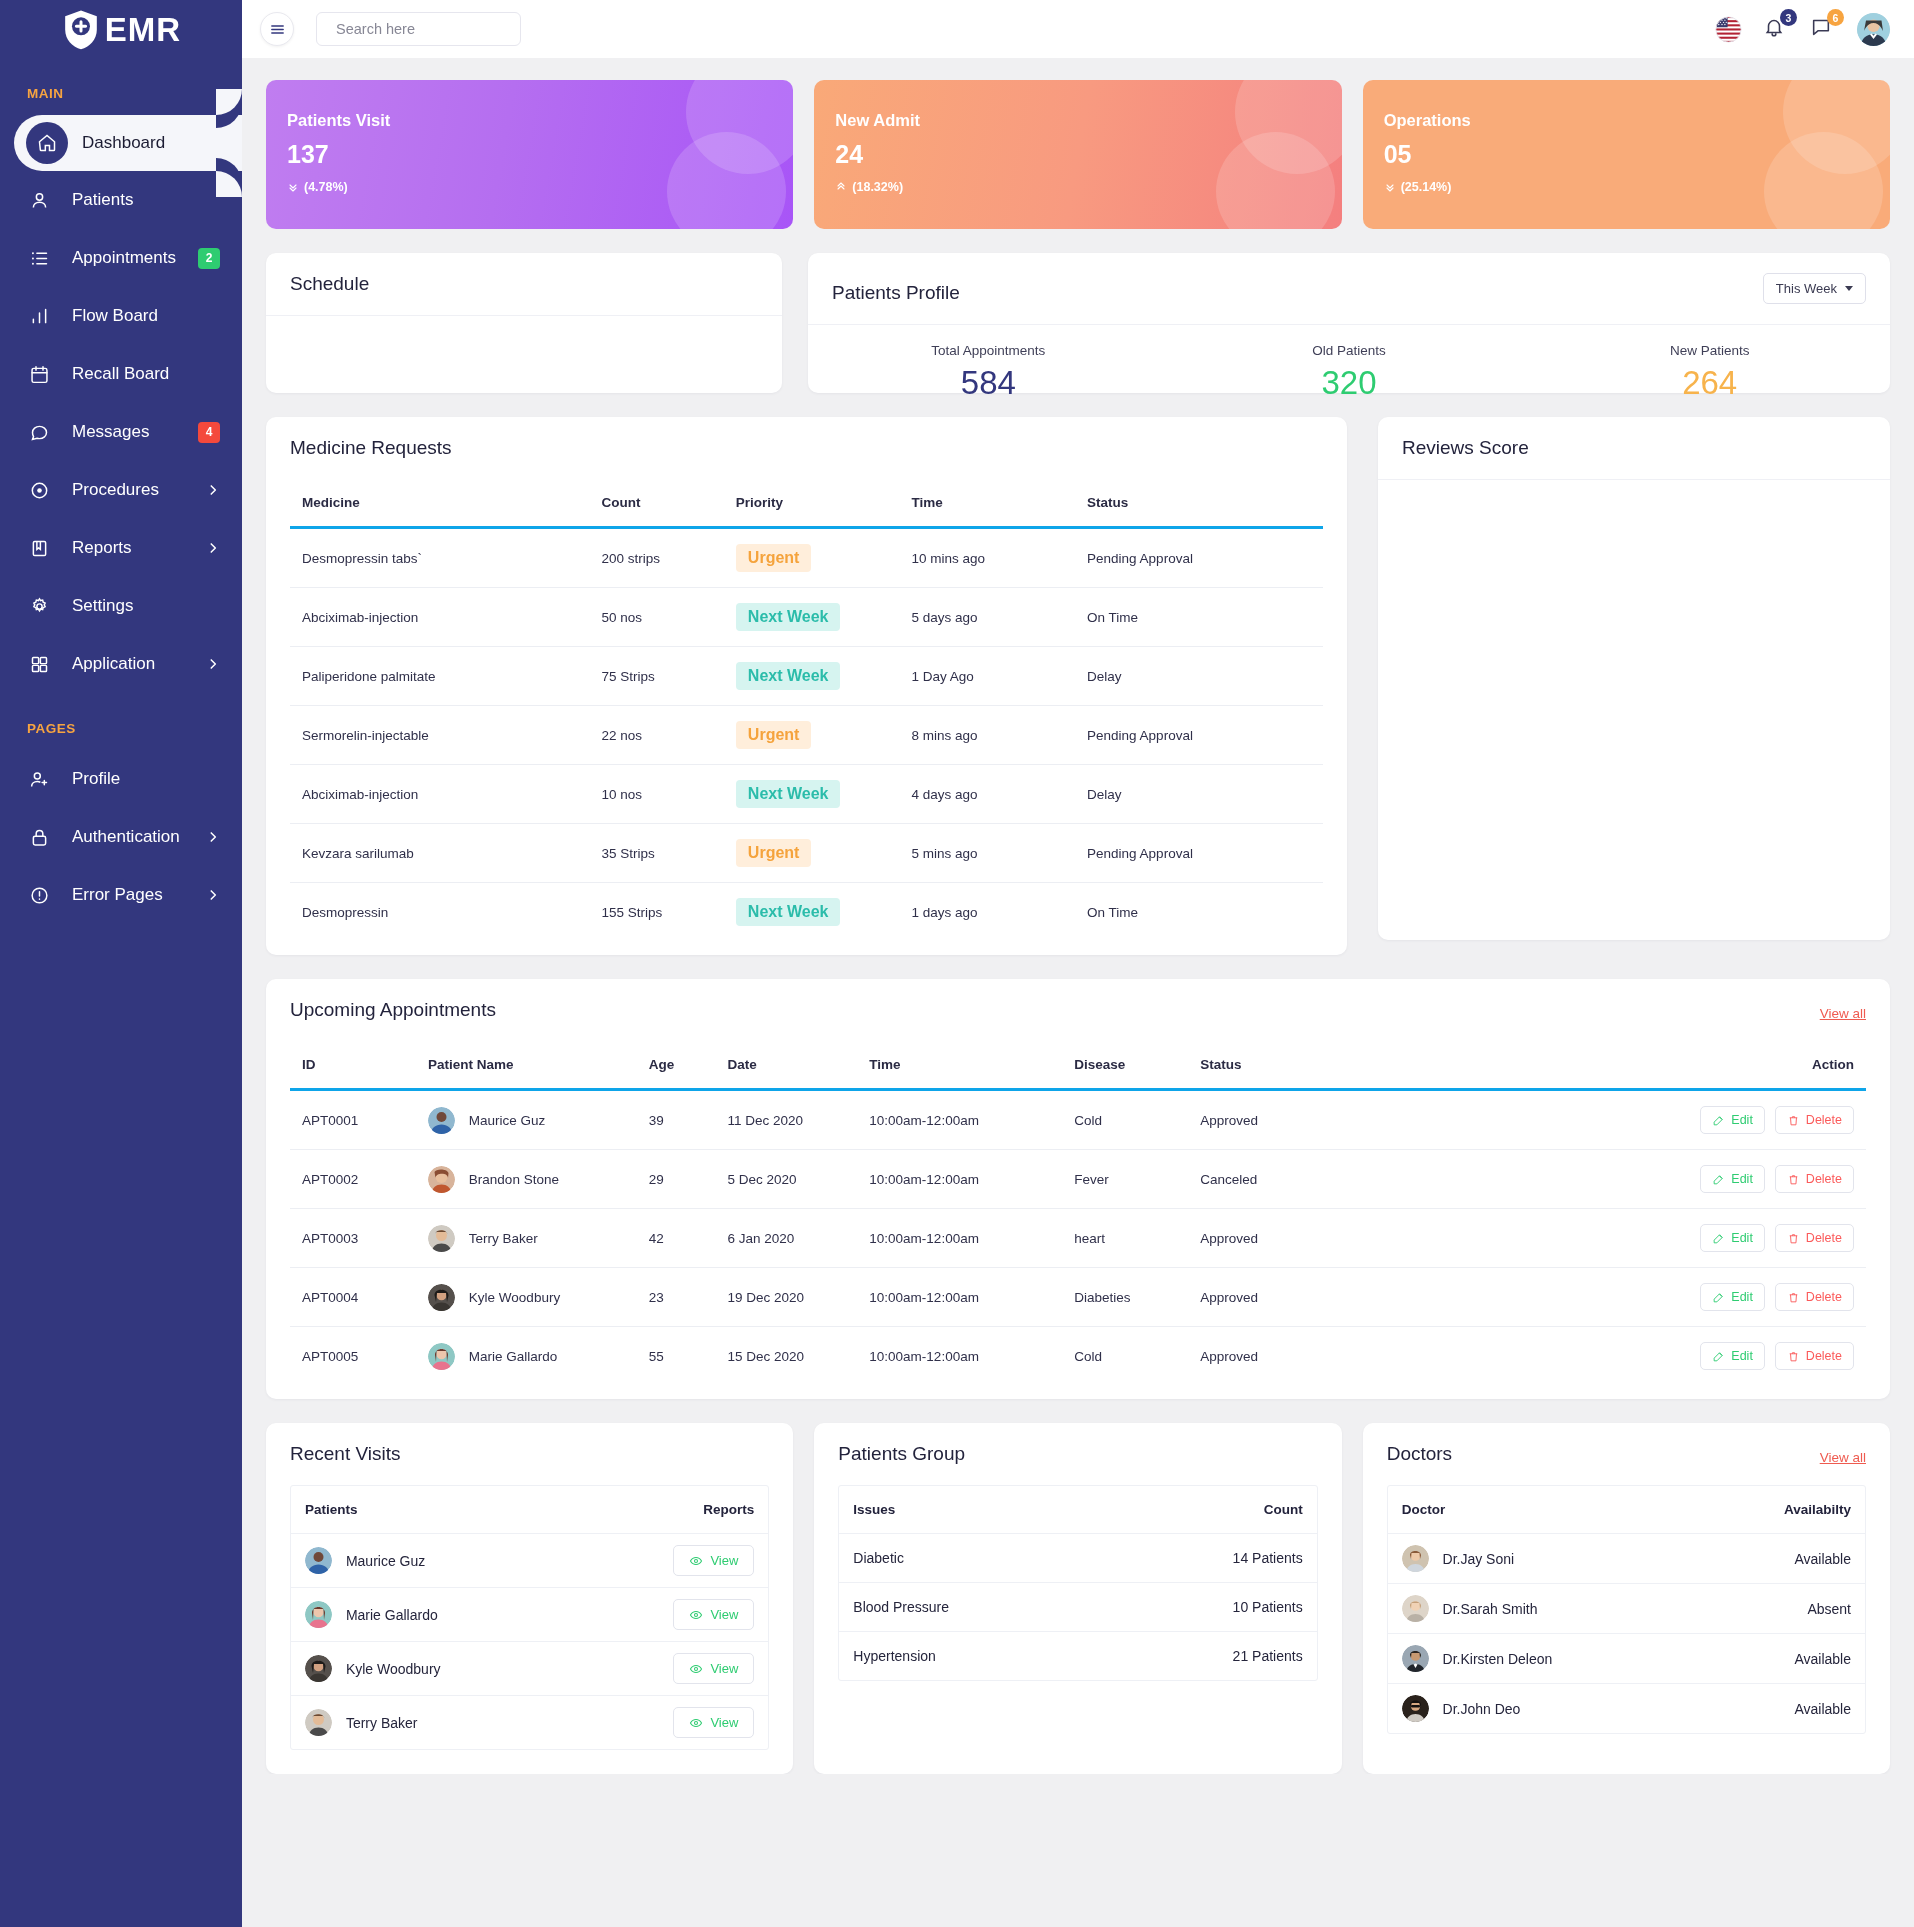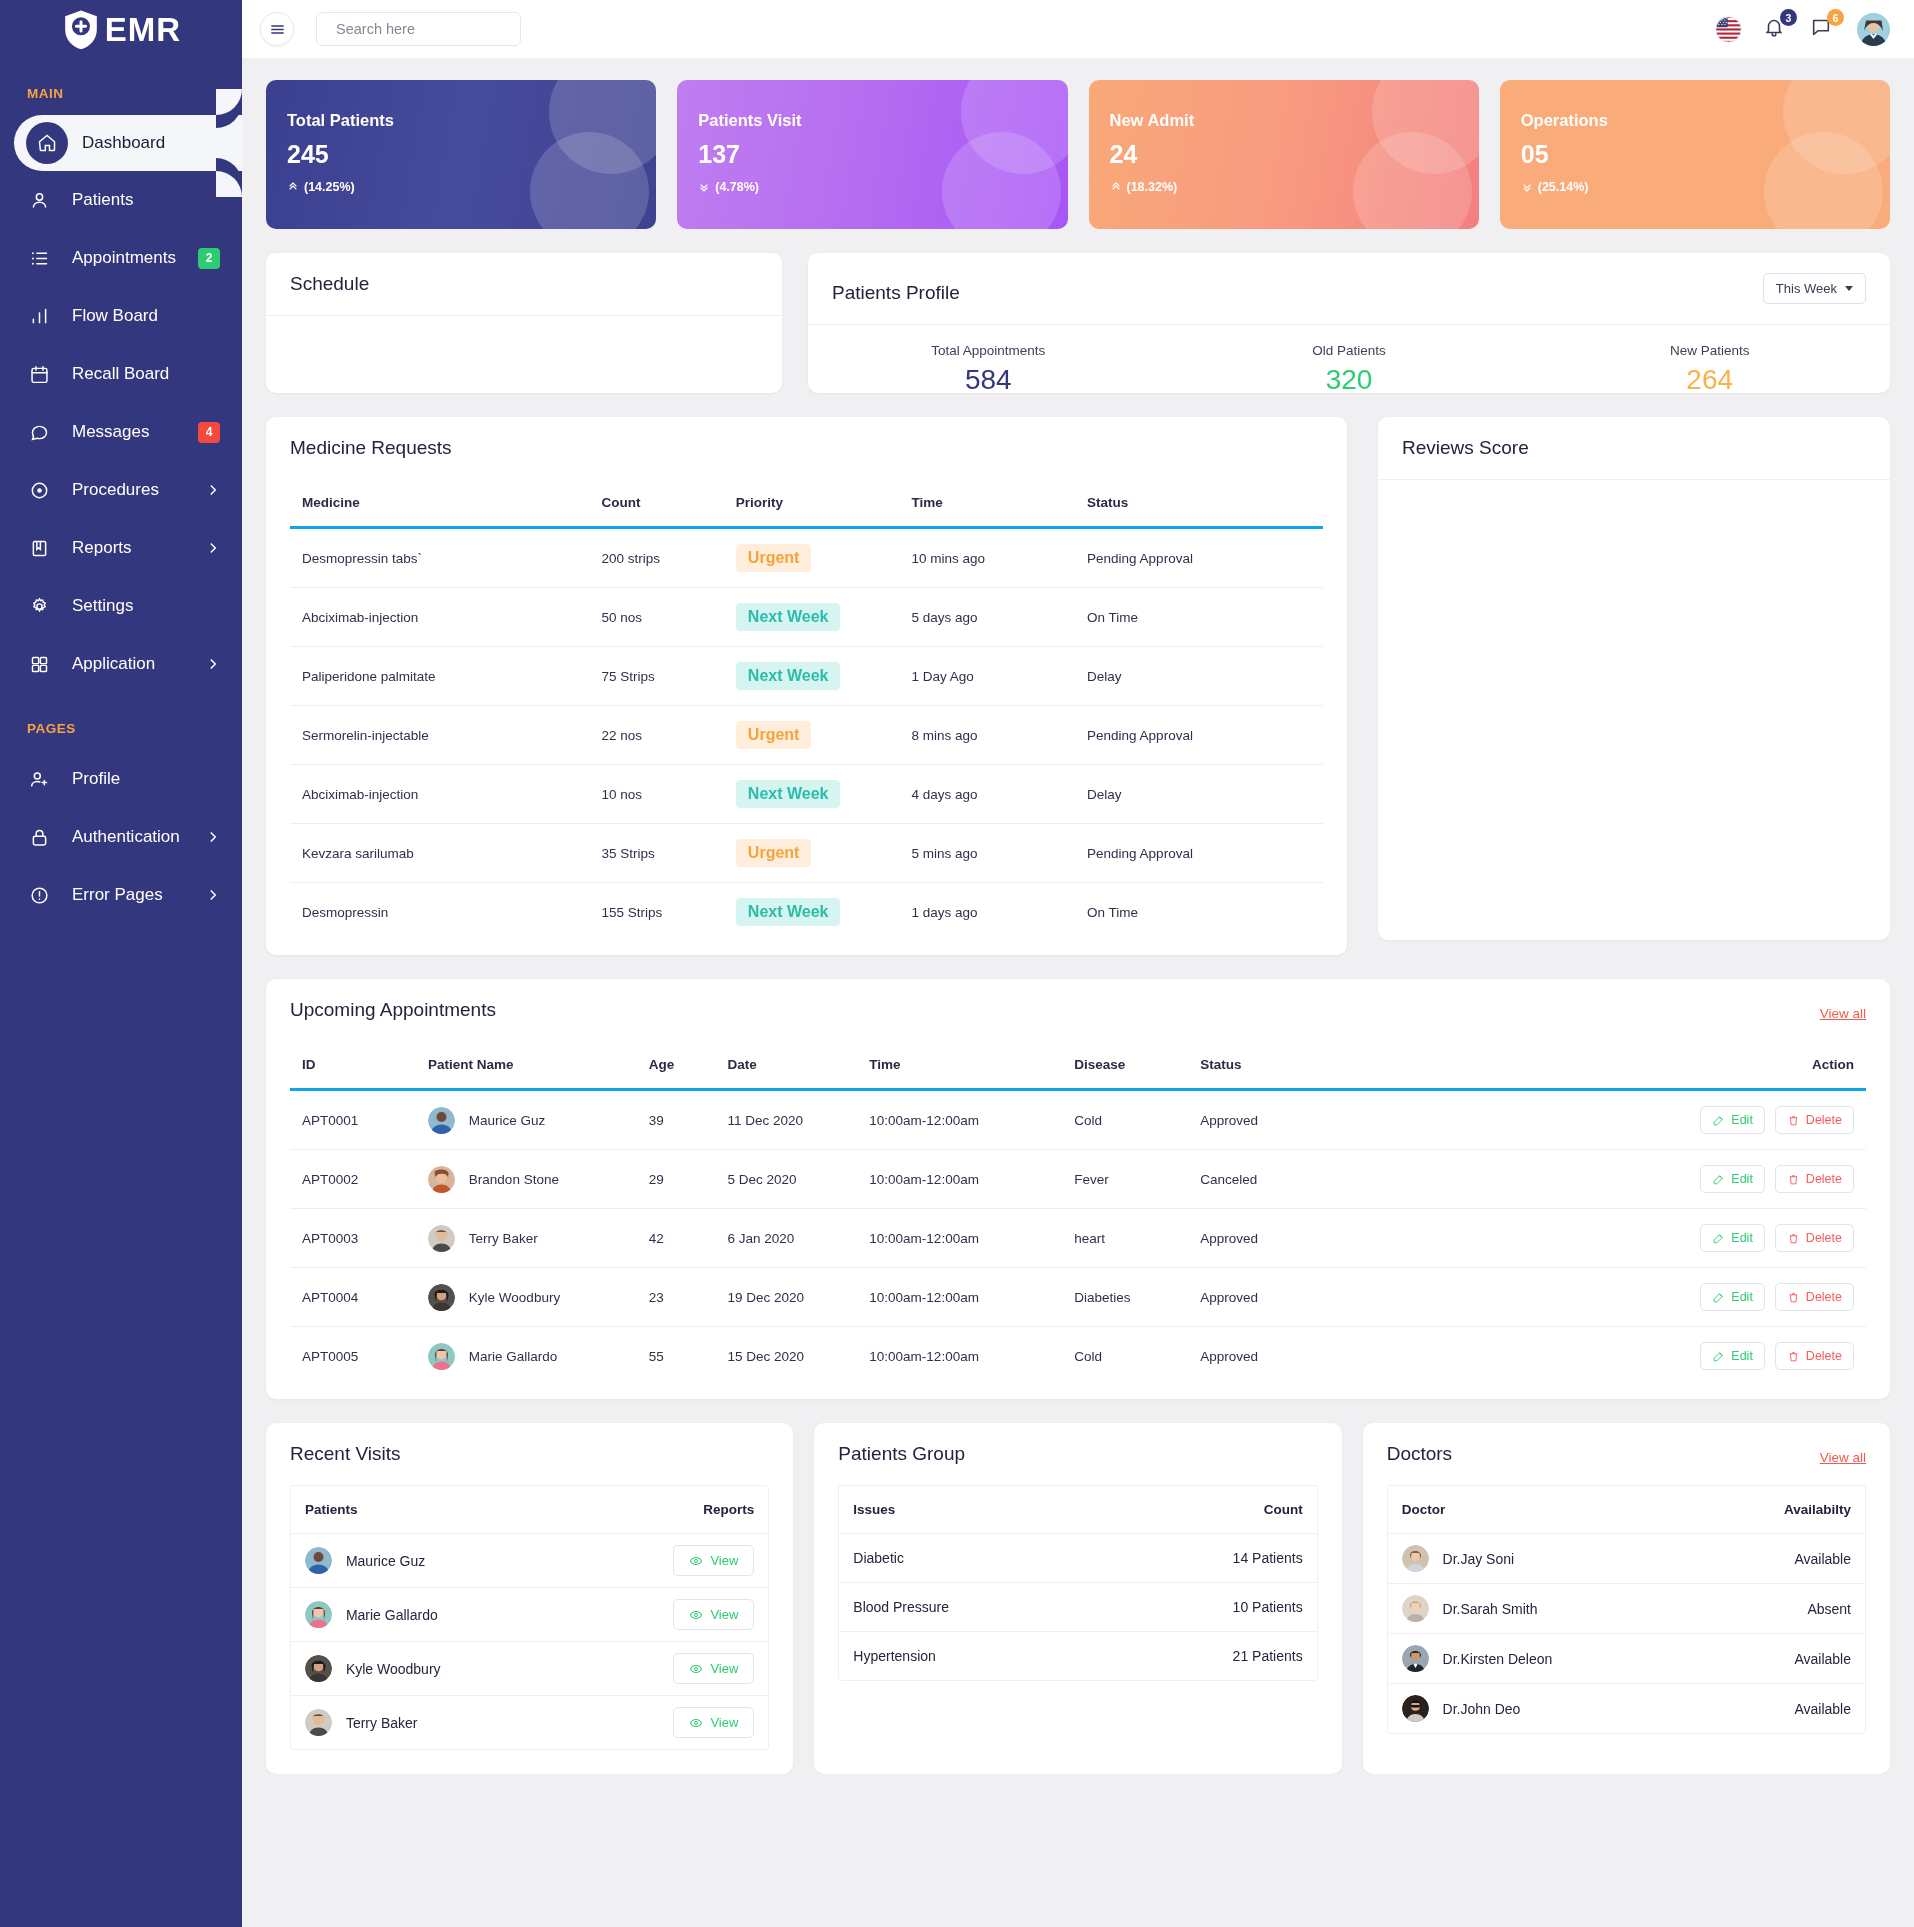--- a/index.html
+++ b/index.html
@@ -148,21 +148,21 @@
     color: #3b3b52; cursor: pointer; display:flex; align-items:center; gap:8px; background:#fff;
   }
   .selector .caret { width:0;height:0;border-left:4px solid transparent;border-right:4px solid transparent;border-top:5px solid #3b3b52;}
 
   .row2 { display:flex; gap: 26px; margin-top: 24px; }
   .schedule-card { width: 516px; height: 140px; }
   .profile-card { flex: 1; height: 140px; }
   .profile-stats { display:flex; padding: 18px 0 0 0; }
   .profile-stat { flex:1; text-align:center; }
   .profile-stat .lbl { font-size: 13.5px; color: #3f3f57; }
-  .profile-stat .val { font-size: 28px; margin-top: 6px; font-weight: 400; }
+  .profile-stat .val { font-size: 33px; margin-top: 6px; font-weight: 400; }
 
   .row3 { display:flex; gap: 31px; margin-top: 24px; }
   .med-card { flex: 1 1 auto; width: 1060px; }
   .rev-card { width: 512px; height: 523px; }
 
   table.tbl { width: 100%; border-collapse: collapse; }
   table.tbl th {
     text-align: left; font-size: 13.5px; font-weight: 700; color: #2b2b44;
     padding: 16px 12px; border-bottom: 3px solid #0ea5e9;
   }
@@ -488,32 +488,20 @@
           <path d="M4 33 C4 25.6 9.7 21.2 16.5 21.2 C23.3 21.2 29 25.6 29 33 Z" fill="#2c3a4f"></path>
           <path d="M13 21.5 L16.5 26 L20 21.5 L18.5 20.6 L16.5 22.7 L14.5 20.6 Z" fill="#fff"></path>
         </svg>
       </div>
     </div>
   </header>
 
   <div class="content">
 
     <div class="stat-row">
-      <div class="stat-card ph-grad-1">
-        <span class="blob1"></span>
-        <span class="blob2"></span>
-        <div class="stat-title">Total Patients</div>
-        <div class="stat-value">245</div>
-        <div class="stat-delta">
-          <svg viewBox="0 0 24 24">
-              <path d="M6 16l6-6 6 6M6 10l6-6 6 6" stroke-linecap="round" stroke-linejoin="round"></path>
-            </svg>
-          <span>(14.25%)</span>
-        </div>
-      </div>
       <div class="stat-card ph-grad-2">
         <span class="blob1"></span>
         <span class="blob2"></span>
         <div class="stat-title">Patients Visit</div>
         <div class="stat-value">137</div>
         <div class="stat-delta">
           <svg viewBox="0 0 24 24">
               <path d="M6 8l6 6 6-6M6 14l6 6 6-6" stroke-linecap="round" stroke-linejoin="round"></path>
             </svg>
           <span>(4.78%)</span>

